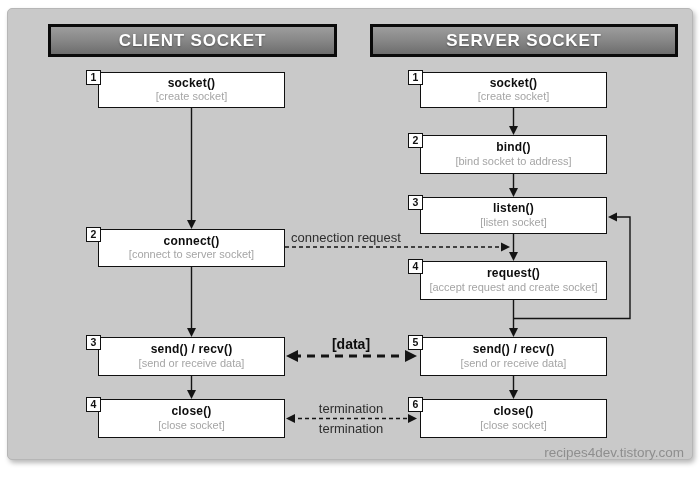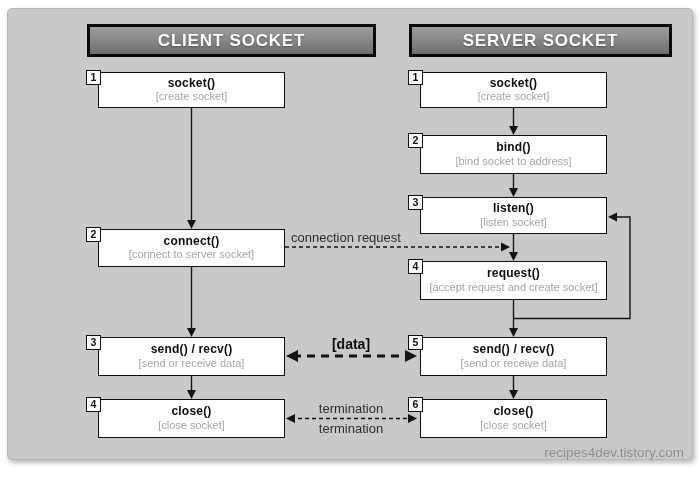--- a/index.html
+++ b/index.html
@@ -13,24 +13,23 @@
     box-shadow:2px 3px 5px rgba(0,0,0,0.28);
   }
   svg.overlay{position:absolute;left:0;top:0;width:700px;height:477px;z-index:2;pointer-events:none;}
   .col-header{
     position:absolute;height:33px;z-index:3;box-sizing:border-box;
     background:linear-gradient(180deg,#9d9d9d 0%,#888888 48%,#6d6d6d 100%);
     border:3px solid #0a0a0a;
     display:flex;align-items:center;justify-content:center;
     color:#ffffff;font-weight:bold;font-size:17px;letter-spacing:0.8px;
     text-shadow:0 1px 2px rgba(0,0,0,0.35);
-    margin-left:39px;
   }
   .hdr-client{left:48px;top:24px;width:289px;}
-  .hdr-server{left:370px;top:24px;width:263px;}
+  .hdr-server{left:370px;top:24px;width:308px;}
   .step{
     position:absolute;width:187px;z-index:3;box-sizing:border-box;
     background:#ffffff;border:1.5px solid #101010;
     display:flex;flex-direction:column;align-items:center;justify-content:center;
   }
   .step .title{font-size:12px;font-weight:bold;color:#0d0d0d;line-height:1.05;letter-spacing:0.2px;}
   .step .subtitle{font-size:11px;color:#a5a5a5;line-height:1.15;margin-top:1px;}
   .badge{
     position:absolute;left:-13px;top:-3px;width:15px;height:15px;z-index:4;box-sizing:border-box;
     background:#ffffff;border:1.5px solid #101010;

